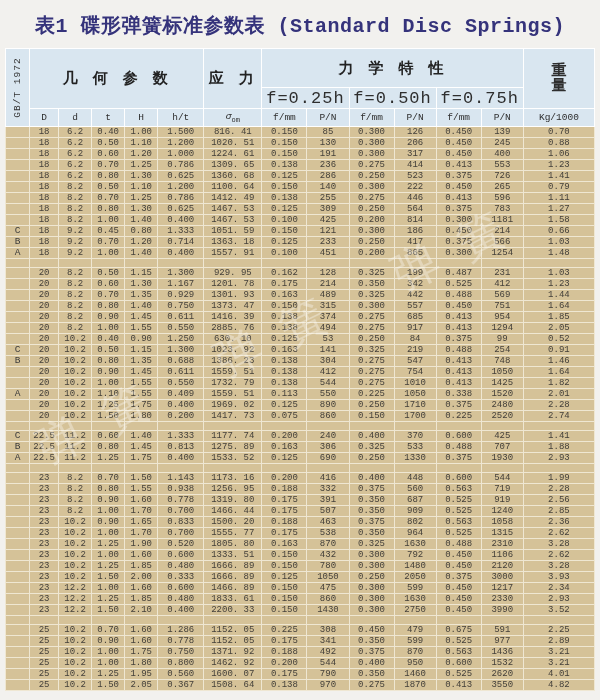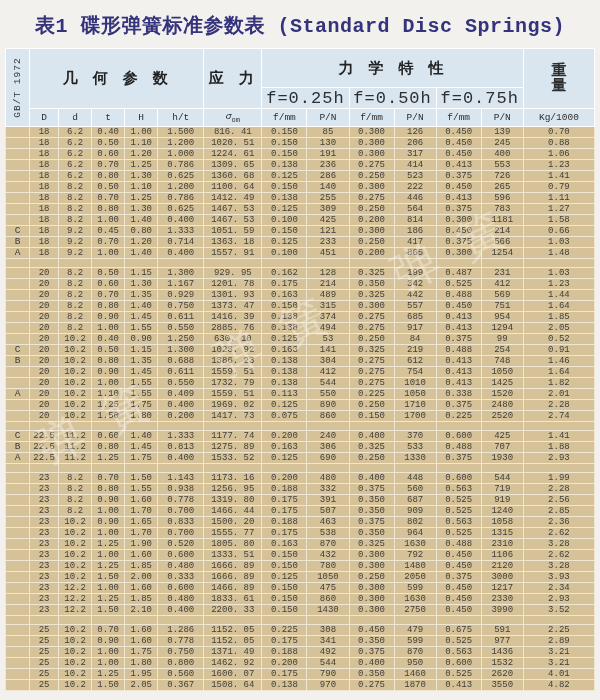--- a/index.html
+++ b/index.html
@@ -474,21 +474,21 @@
             <td class="lettercol">B</td>
             <td>20</td>
             <td>10.2</td>
             <td>0.80</td>
             <td>1.35</td>
             <td>0.688</td>
             <td>1386. 23</td>
             <td>0.138</td>
             <td>304</td>
             <td>0.275</td>
-            <td>612</td>
+            <td>547</td>
             <td>0.413</td>
             <td>748</td>
             <td>1.46</td>
           </tr>
           <tr>
             <td class="lettercol"></td>
             <td>20</td>
             <td>10.2</td>
             <td>0.90</td>
             <td>1.45</td>
@@ -648,21 +648,21 @@
           </tr>
           <tr>
             <td class="lettercol"></td>
             <td>23</td>
             <td>8.2</td>
             <td>0.70</td>
             <td>1.50</td>
             <td>1.143</td>
             <td>1173. 16</td>
             <td>0.200</td>
-            <td>480</td>
+            <td>416</td>
             <td>0.400</td>
             <td>448</td>
             <td>0.600</td>
             <td>544</td>
             <td>1.99</td>
           </tr>
           <tr>
             <td class="lettercol"></td>
             <td>23</td>
             <td>8.2</td>
@@ -902,21 +902,21 @@
             <td>977</td>
             <td>2.89</td>
           </tr>
           <tr>
             <td class="lettercol"></td>
             <td>25</td>
             <td>10.2</td>
             <td>1.00</td>
             <td>1.75</td>
             <td>0.750</td>
-            <td>1371. 49</td>
+            <td>1371. 92</td>
             <td>0.188</td>
             <td>492</td>
             <td>0.375</td>
             <td>870</td>
             <td>0.563</td>
             <td>1436</td>
             <td>3.21</td>
           </tr>
           <tr>
             <td class="lettercol"></td>

